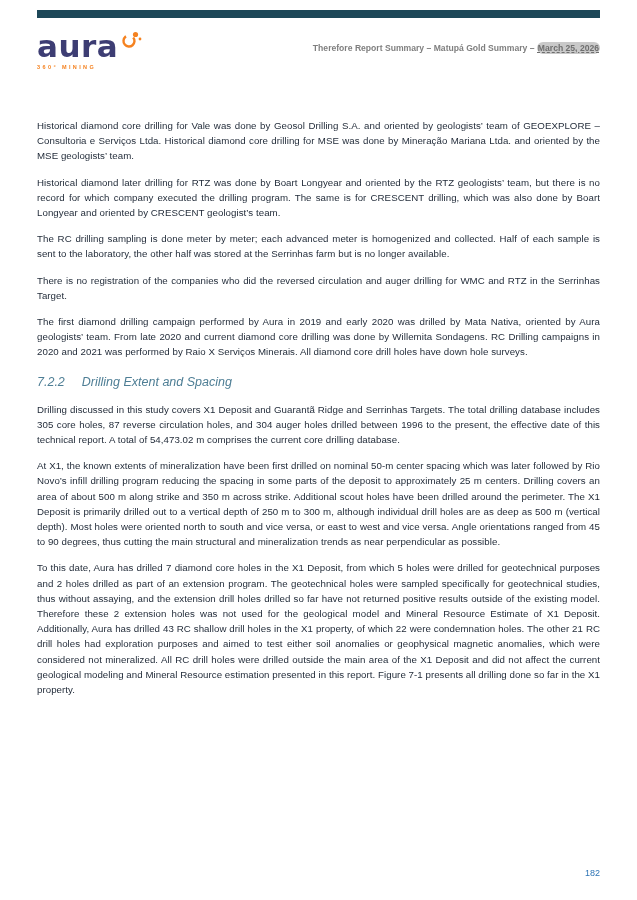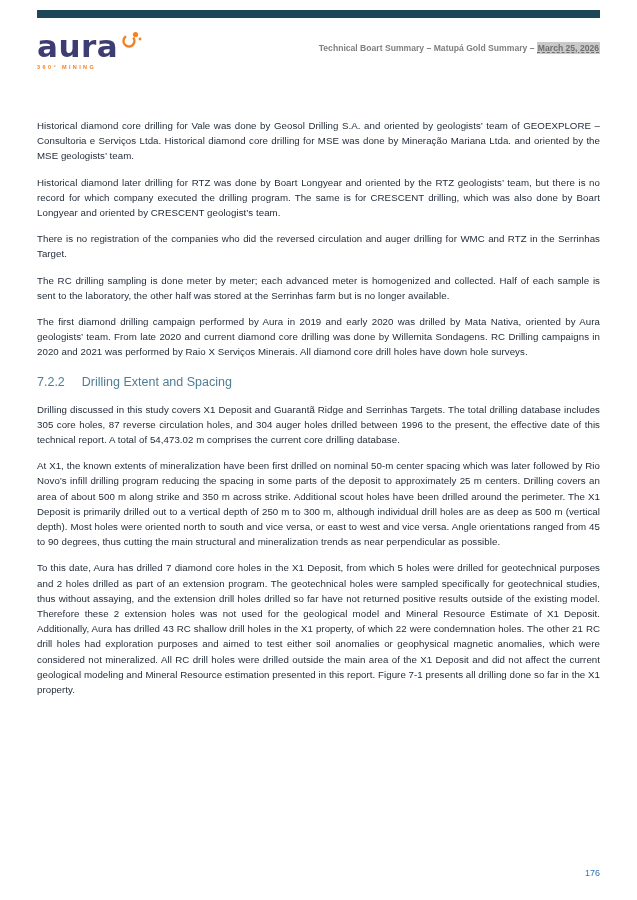--- a/index.html
+++ b/index.html
@@ -60,39 +60,41 @@
   }
   .running-header .u {
     text-decoration-style: dashed;
   }
   .running-header .hl {
     background: #c9c9c9;
     color: #6e6e6e;
     text-decoration: underline;
     text-decoration-style: dashed;
     padding: 1px 1px;
+    border-radius: 6px;
   }
 
   .content { margin-top: 31px; }
 
   .para {
     font-size: 9.7px;
     line-height: 15.2px;
     text-align: justify;
     color: #1e2836;
     margin-bottom: 11px;
     letter-spacing: 0.05px;
   }
 
   .section-heading {
     margin-top: 15px;
     margin-bottom: 13px;
     color: #4e7e95;
     font-size: 12.5px;
     font-weight: 400;
+    font-style: italic;
   }
   .section-heading .sec-num { margin-right: 17px; }
 
   .page-footer {
     position: absolute;
     right: 37px;
     bottom: 22px;
     font-size: 9px;
     color: #2e74b5;
   }
@@ -111,35 +113,35 @@
         <svg class="logo-orbit" width="22" height="22" viewBox="0 0 22 22">
           <circle cx="9" cy="12" r="5.5" fill="none" stroke="#f58220" stroke-width="2.4" stroke-dasharray="26 8" transform="rotate(-40 9 12)"></circle>
           <circle cx="15.5" cy="5.5" r="2.6" fill="#f58220"></circle>
           <circle cx="20" cy="10" r="1.4" fill="#f58220"></circle>
         </svg>
       </div>
       <div class="logo-tagline">360° MINING</div>
     </div>
 
     <div class="running-header">
-      <span>Technical Boart Summary – </span><span class="u">Matupá</span><span> Gold Summary – </span><span class="hl">March 25, 2026</span>
+      <span>Therefore Report Summary – </span><span class="u">Matupá</span><span> Gold Summary – </span><span class="hl">March 25, 2026</span>
     </div>
   </div>
 
   <div class="content">
     <p class="para">Historical diamond core drilling for Vale was done by Geosol Drilling S.A. and oriented by geologists’ team of GEOEXPLORE – Consultoria e Serviços Ltda. Historical diamond core drilling for MSE was done by Mineração Mariana Ltda. and oriented by the MSE geologists’ team.</p>
     <p class="para">Historical diamond later drilling for RTZ was done by Boart Longyear and oriented by the RTZ geologists’ team, but there is no record for which company executed the drilling program. The same is for CRESCENT drilling, which was also done by Boart Longyear and oriented by CRESCENT geologist’s team.</p>
+    <p class="para">The RC drilling sampling is done meter by meter; each advanced meter is homogenized and collected. Half of each sample is sent to the laboratory, the other half was stored at the Serrinhas farm but is no longer available.</p>
     <p class="para">There is no registration of the companies who did the reversed circulation and auger drilling for WMC and RTZ in the Serrinhas Target.</p>
-    <p class="para">The RC drilling sampling is done meter by meter; each advanced meter is homogenized and collected. Half of each sample is sent to the laboratory, the other half was stored at the Serrinhas farm but is no longer available.</p>
     <p class="para">The first diamond drilling campaign performed by Aura in 2019 and early 2020 was drilled by Mata Nativa, oriented by Aura geologists’ team. From late 2020 and current diamond core drilling was done by Willemita Sondagens. RC Drilling campaigns in 2020 and 2021 was performed by Raio X Serviços Minerais. All diamond core drill holes have down hole surveys.</p>
 
     <h2 class="section-heading">
       <span class="sec-num">7.2.2</span><span>Drilling Extent and Spacing</span>
     </h2>
 
     <p class="para">Drilling discussed in this study covers X1 Deposit and Guarantã Ridge and Serrinhas Targets. The total drilling database includes 305 core holes, 87 reverse circulation holes, and 304 auger holes drilled between 1996 to the present, the effective date of this technical report. A total of 54,473.02 m comprises the current core drilling database.</p>
     <p class="para">At X1, the known extents of mineralization have been first drilled on nominal 50-m center spacing which was later followed by Rio Novo’s infill drilling program reducing the spacing in some parts of the deposit to approximately 25 m centers. Drilling covers an area of about 500 m along strike and 350 m across strike. Additional scout holes have been drilled around the perimeter. The X1 Deposit is primarily drilled out to a vertical depth of 250 m to 300 m, although individual drill holes are as deep as 500 m (vertical depth). Most holes were oriented north to south and vice versa, or east to west and vice versa. Angle orientations ranged from 45 to 90 degrees, thus cutting the main structural and mineralization trends as near perpendicular as possible.</p>
     <p class="para">To this date, Aura has drilled 7 diamond core holes in the X1 Deposit, from which 5 holes were drilled for geotechnical purposes and 2 holes drilled as part of an extension program. The geotechnical holes were sampled specifically for geotechnical studies, thus without assaying, and the extension drill holes drilled so far have not returned positive results outside of the existing model. Therefore these 2 extension holes was not used for the geological model and Mineral Resource Estimate of X1 Deposit. Additionally, Aura has drilled 43 RC shallow drill holes in the X1 property, of which 22 were condemnation holes. The other 21 RC drill holes had exploration purposes and aimed to test either soil anomalies or geophysical magnetic anomalies, which were considered not mineralized. All RC drill holes were drilled outside the main area of the X1 Deposit and did not affect the current geological modeling and Mineral Resource estimation presented in this report. Figure 7-1 presents all drilling done so far in the X1 property.</p>
   </div>
 
-  <div class="page-footer">176</div>
+  <div class="page-footer">182</div>
 
 </div>
 
 </body></html>

